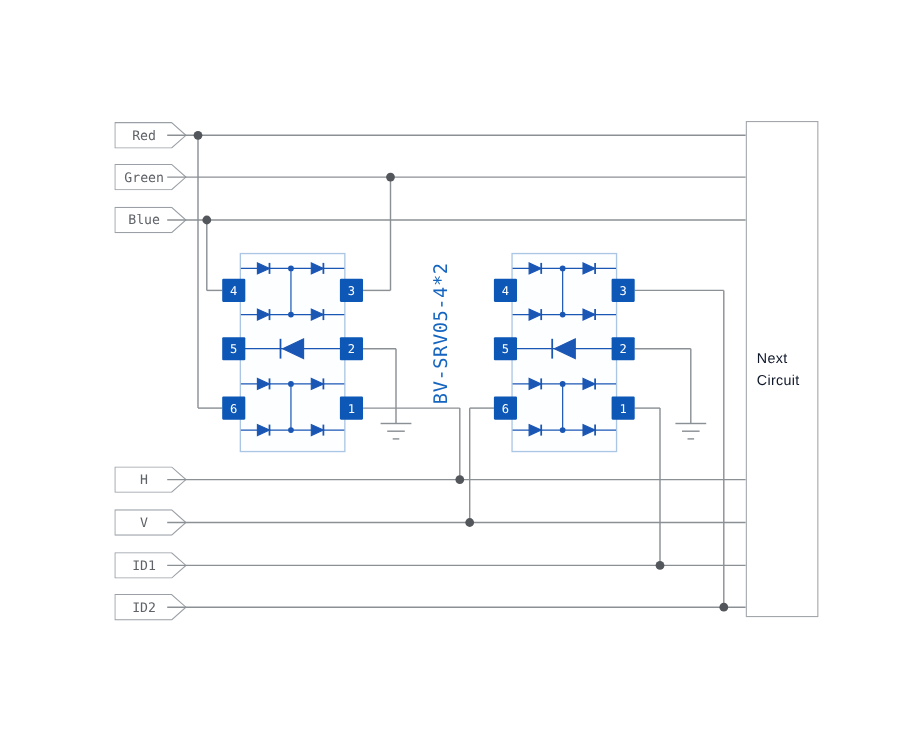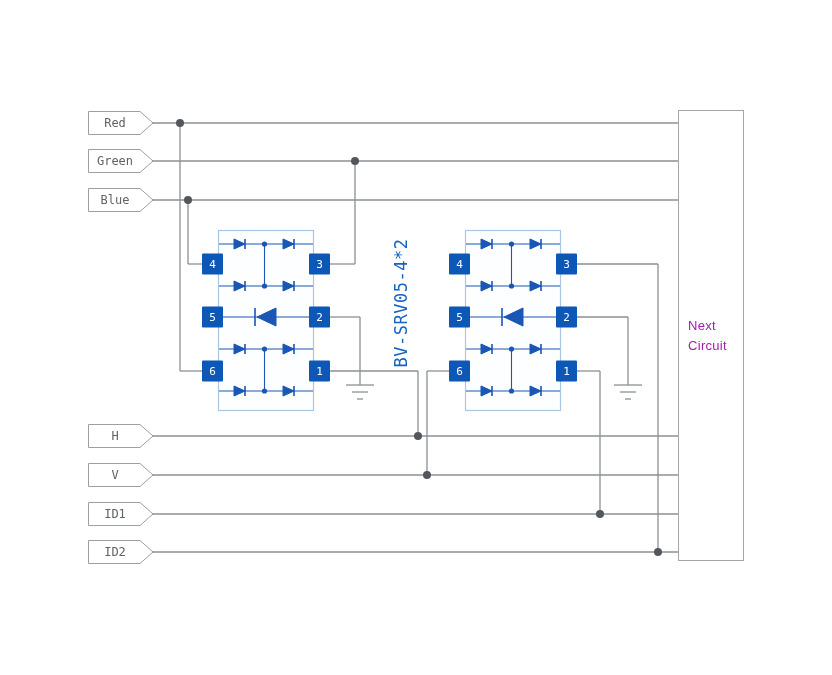--- a/index.html
+++ b/index.html
@@ -8,27 +8,27 @@
   #circuit-svg{position:absolute;left:0;top:0;}
   .wire{stroke:#8b9095;stroke-width:1.3;fill:none;}
   .dot{fill:#53575b;stroke:none;}
   .ic-box{fill:#fdfeff;stroke:#aac6e4;stroke-width:1.2;}
   .net{stroke:#1a56b4;stroke-width:1.1;fill:none;}
   .diode{fill:#1a56b4;stroke:#1a56b4;stroke-width:1;}
   .dbar{stroke:#1a56b4;stroke-width:1.6;}
   .ndot{fill:#1a56b4;}
   .pin{fill:#0d57b6;stroke:none;}
   .pin-num{font:500 11px "DejaVu Sans Mono", monospace;fill:#ffffff;text-anchor:middle;}
-  .tag{position:absolute;left:88px;width:66px;height:28px;}
+  .tag{position:absolute;left:104px;width:66px;height:28px;}
   .tag-shape{fill:#ffffff;stroke:#9aa0a6;stroke-width:1;}
   .tag-label{font:12px "DejaVu Sans Mono", monospace;fill:#5f6368;text-anchor:middle;}
   #next-box{position:absolute;left:678px;top:110px;width:66px;height:451px;
             border:1px solid #a3a7ab;background:#ffffff;box-sizing:border-box;}
   #next-label{position:absolute;top:50%;left:0;right:0;transform:translateY(-50%);
-              color:#a21caf;font-size:13px;line-height:1.55;letter-spacing:.3px;}
+              color:#0f172a;font-size:13px;line-height:1.55;letter-spacing:.3px;}
   #next-label span{display:block;width:46px;margin:0 auto;text-align:left;}
   #part-label{position:absolute;left:303px;top:291px;width:200px;height:24px;
               transform:rotate(-90deg);text-align:center;
               font:500 17px "DejaVu Sans Mono", monospace;letter-spacing:.5px;color:#1565c0;}
 </style>
 </head>
 <body>
 
 <div id="canvas">
 

